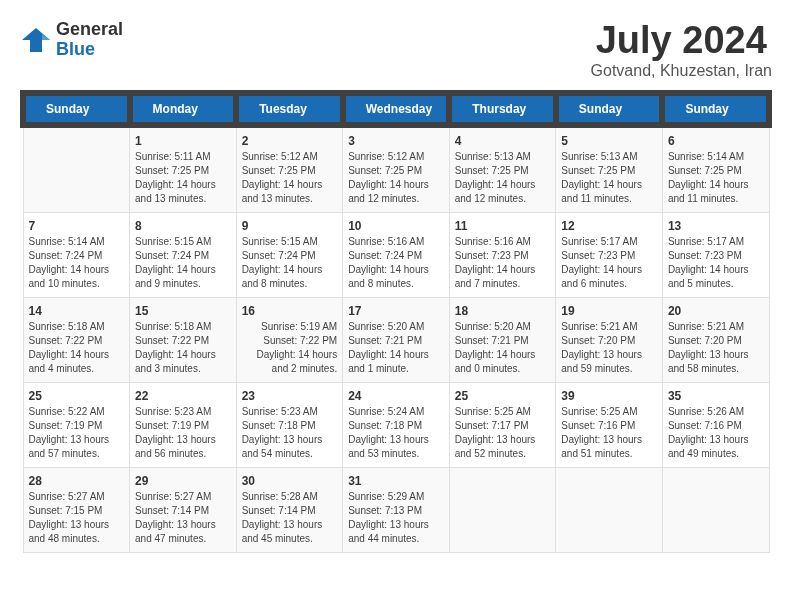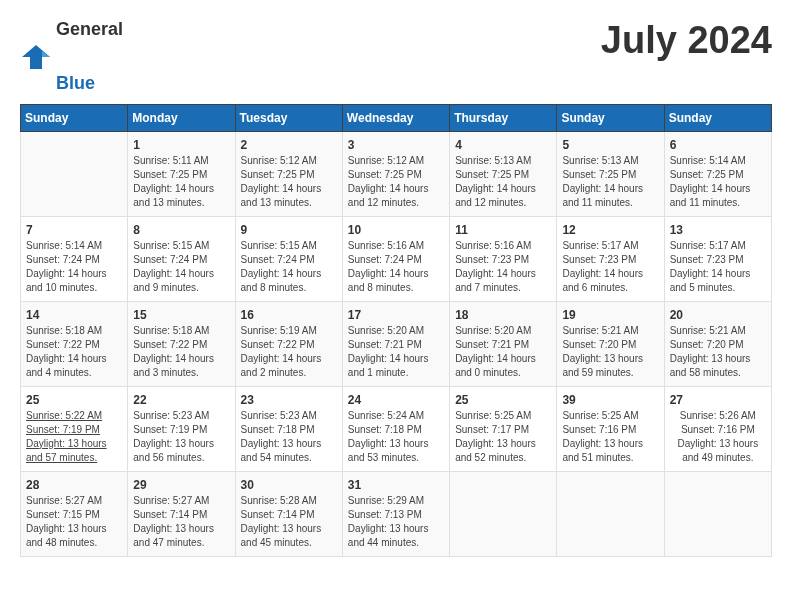--- a/index.html
+++ b/index.html
@@ -37,23 +37,23 @@
     table {
       width: 100%;
       border-collapse: collapse;
       table-layout: fixed;
     }
     thead tr th {
       background-color: #1a6db5;
       color: white;
       font-size: 12px;
       font-weight: bold;
-      padding: 6px 4px;
+      padding: 6px 20px;
       text-align: left;
-      border: 1px solid #404040;
+      border: 6px solid #404040;
     }
     tbody tr {
       border-bottom: 1px solid #ccc;
     }
     tbody tr:nth-child(odd) {
       background-color: #f9f9f9;
     }
     tbody tr:nth-child(even) {
       background-color: #fff;
     }
@@ -81,25 +81,26 @@
 <body>
 
 <div class="header">
   <div class="logo">
     <svg width="32" height="28" viewBox="0 0 32 28">
       <polygon points="16,2 30,14 22,14 22,26 10,26 10,14 2,14" fill="#1a6db5"></polygon>
       <polygon points="22,8 30,14 22,14" fill="#4a9fd4"></polygon>
     </svg>
     <div>
       <div style="font-size:18px;font-weight:bold;color:#333;line-height:1.1;">General</div>
-      <div style="font-size:18px;font-weight:bold;color:#1a6db5;line-height:1.1;margin-top:34px;">Blue</div>
+      <div style="font-size:18px;font-weight:bold;color:#1a6db5;line-height:1.1;">Blue</div>
     </div>
   </div>
   <div class="title-section">
     <div class="month-title">July 2024</div>
+    <div class="subtitle">Gotvand, Khuzestan, Iran</div>
   </div>
 </div>
 
 <table>
   <thead>
     <tr>
     <th>Sunday</th>
         <th>Monday</th>
         <th>Tuesday</th>
         <th>Wednesday</th>
@@ -215,21 +216,21 @@
         </td>
         <td>
           <span class="day-number">15</span>
           <div class="day-info" style="white-space: pre-line;">Sunrise: 5:18 AM
 Sunset: 7:22 PM
 Daylight: 14 hours
 and 3 minutes.</div>
         </td>
         <td>
           <span class="day-number">16</span>
-          <div class="day-info" style="white-space: pre-line;">Sunrise: 5:19 AM
+          <div class="day-info" style="white-space: pre-line; text-align: right;">Sunrise: 5:19 AM
 Sunset: 7:22 PM
 Daylight: 14 hours
 and 2 minutes.</div>
         </td>
         <td>
           <span class="day-number">17</span>
           <div class="day-info" style="white-space: pre-line;">Sunrise: 5:20 AM
 Sunset: 7:21 PM
 Daylight: 14 hours
 and 1 minute.</div>
@@ -252,21 +253,21 @@
           <span class="day-number">20</span>
           <div class="day-info" style="white-space: pre-line;">Sunrise: 5:21 AM
 Sunset: 7:20 PM
 Daylight: 13 hours
 and 58 minutes.</div>
         </td>
       </tr>
       <tr>
         <td>
           <span class="day-number">25</span>
-          <div class="day-info" style="white-space: pre-line; text-decoration: underline;">Sunrise: 5:22 AM
+          <div class="day-info" style="white-space: pre-line;">Sunrise: 5:22 AM
 Sunset: 7:19 PM
 Daylight: 13 hours
 and 57 minutes.</div>
         </td>
         <td>
           <span class="day-number">22</span>
           <div class="day-info" style="white-space: pre-line;">Sunrise: 5:23 AM
 Sunset: 7:19 PM
 Daylight: 13 hours
 and 56 minutes.</div>
@@ -293,22 +294,22 @@
 and 52 minutes.</div>
         </td>
         <td>
           <span class="day-number">39</span>
           <div class="day-info" style="white-space: pre-line;">Sunrise: 5:25 AM
 Sunset: 7:16 PM
 Daylight: 13 hours
 and 51 minutes.</div>
         </td>
         <td>
-          <span class="day-number">27</span>
-          <div class="day-info" style="white-space: pre-line; text-align: center;">Sunrise: 5:26 AM
+          <span class="day-number">35</span>
+          <div class="day-info" style="white-space: pre-line;">Sunrise: 5:26 AM
 Sunset: 7:16 PM
 Daylight: 13 hours
 and 49 minutes.</div>
         </td>
       </tr>
       <tr>
         <td>
           <span class="day-number">28</span>
           <div class="day-info" style="white-space: pre-line;">Sunrise: 5:27 AM
 Sunset: 7:15 PM

